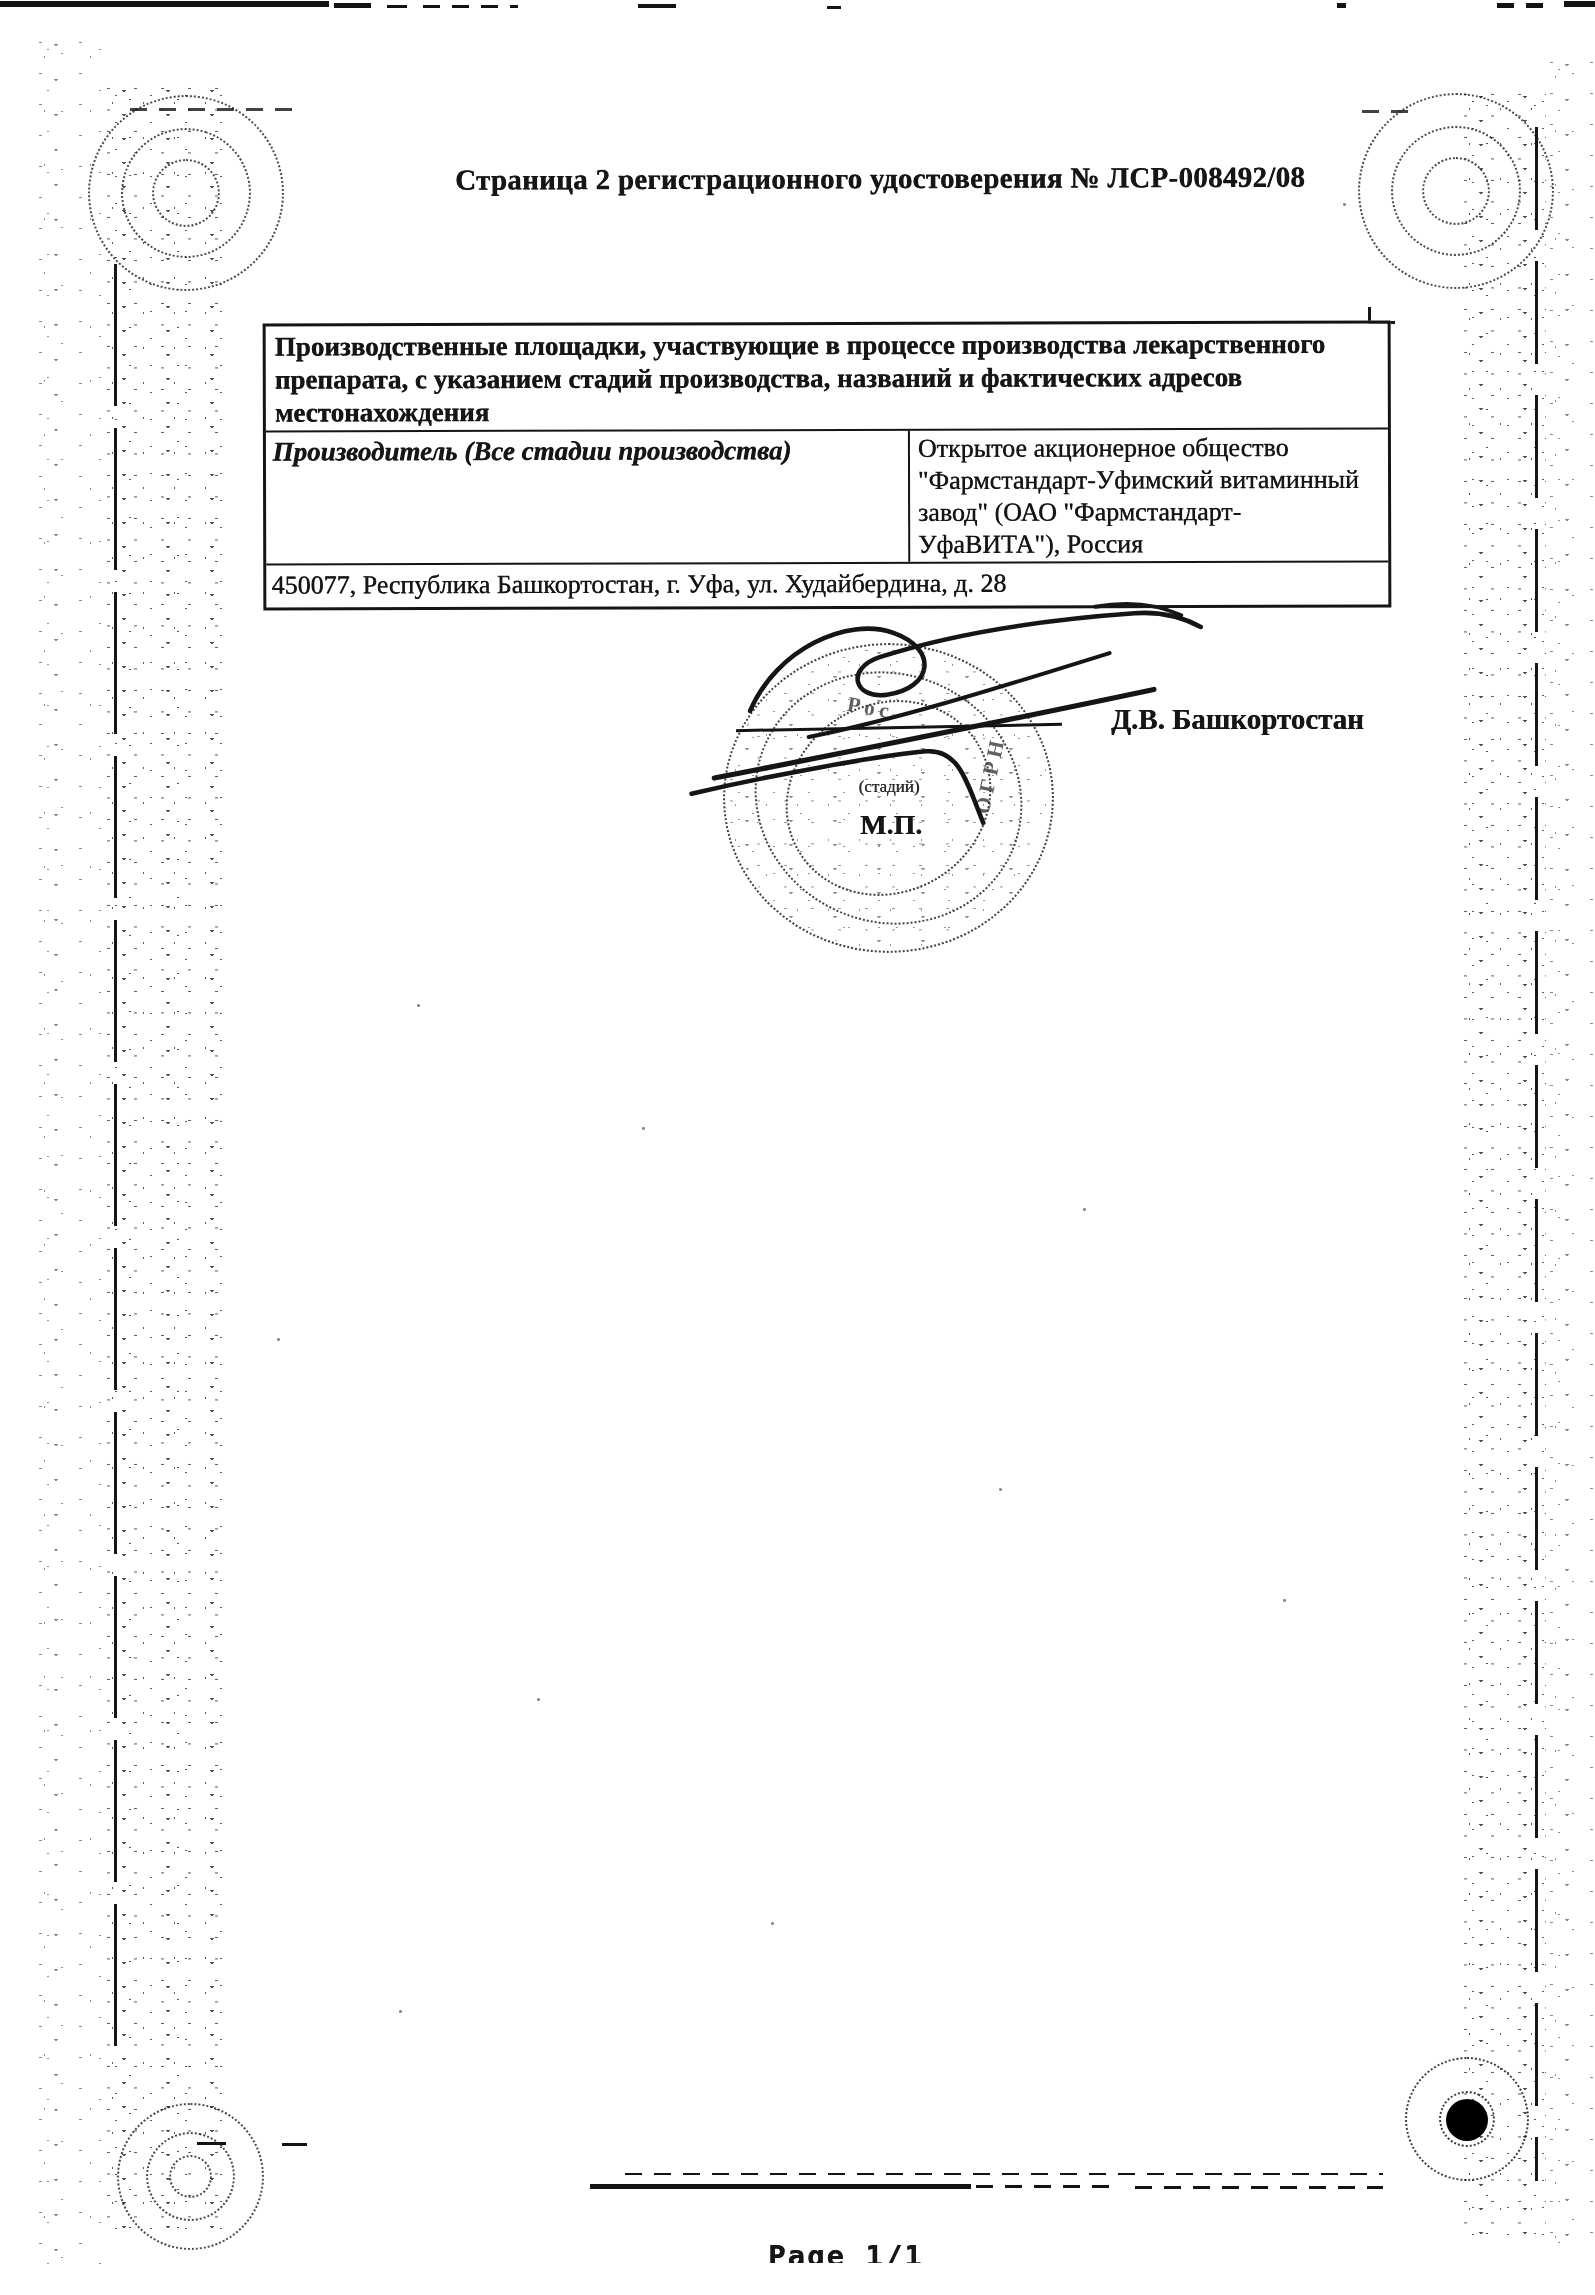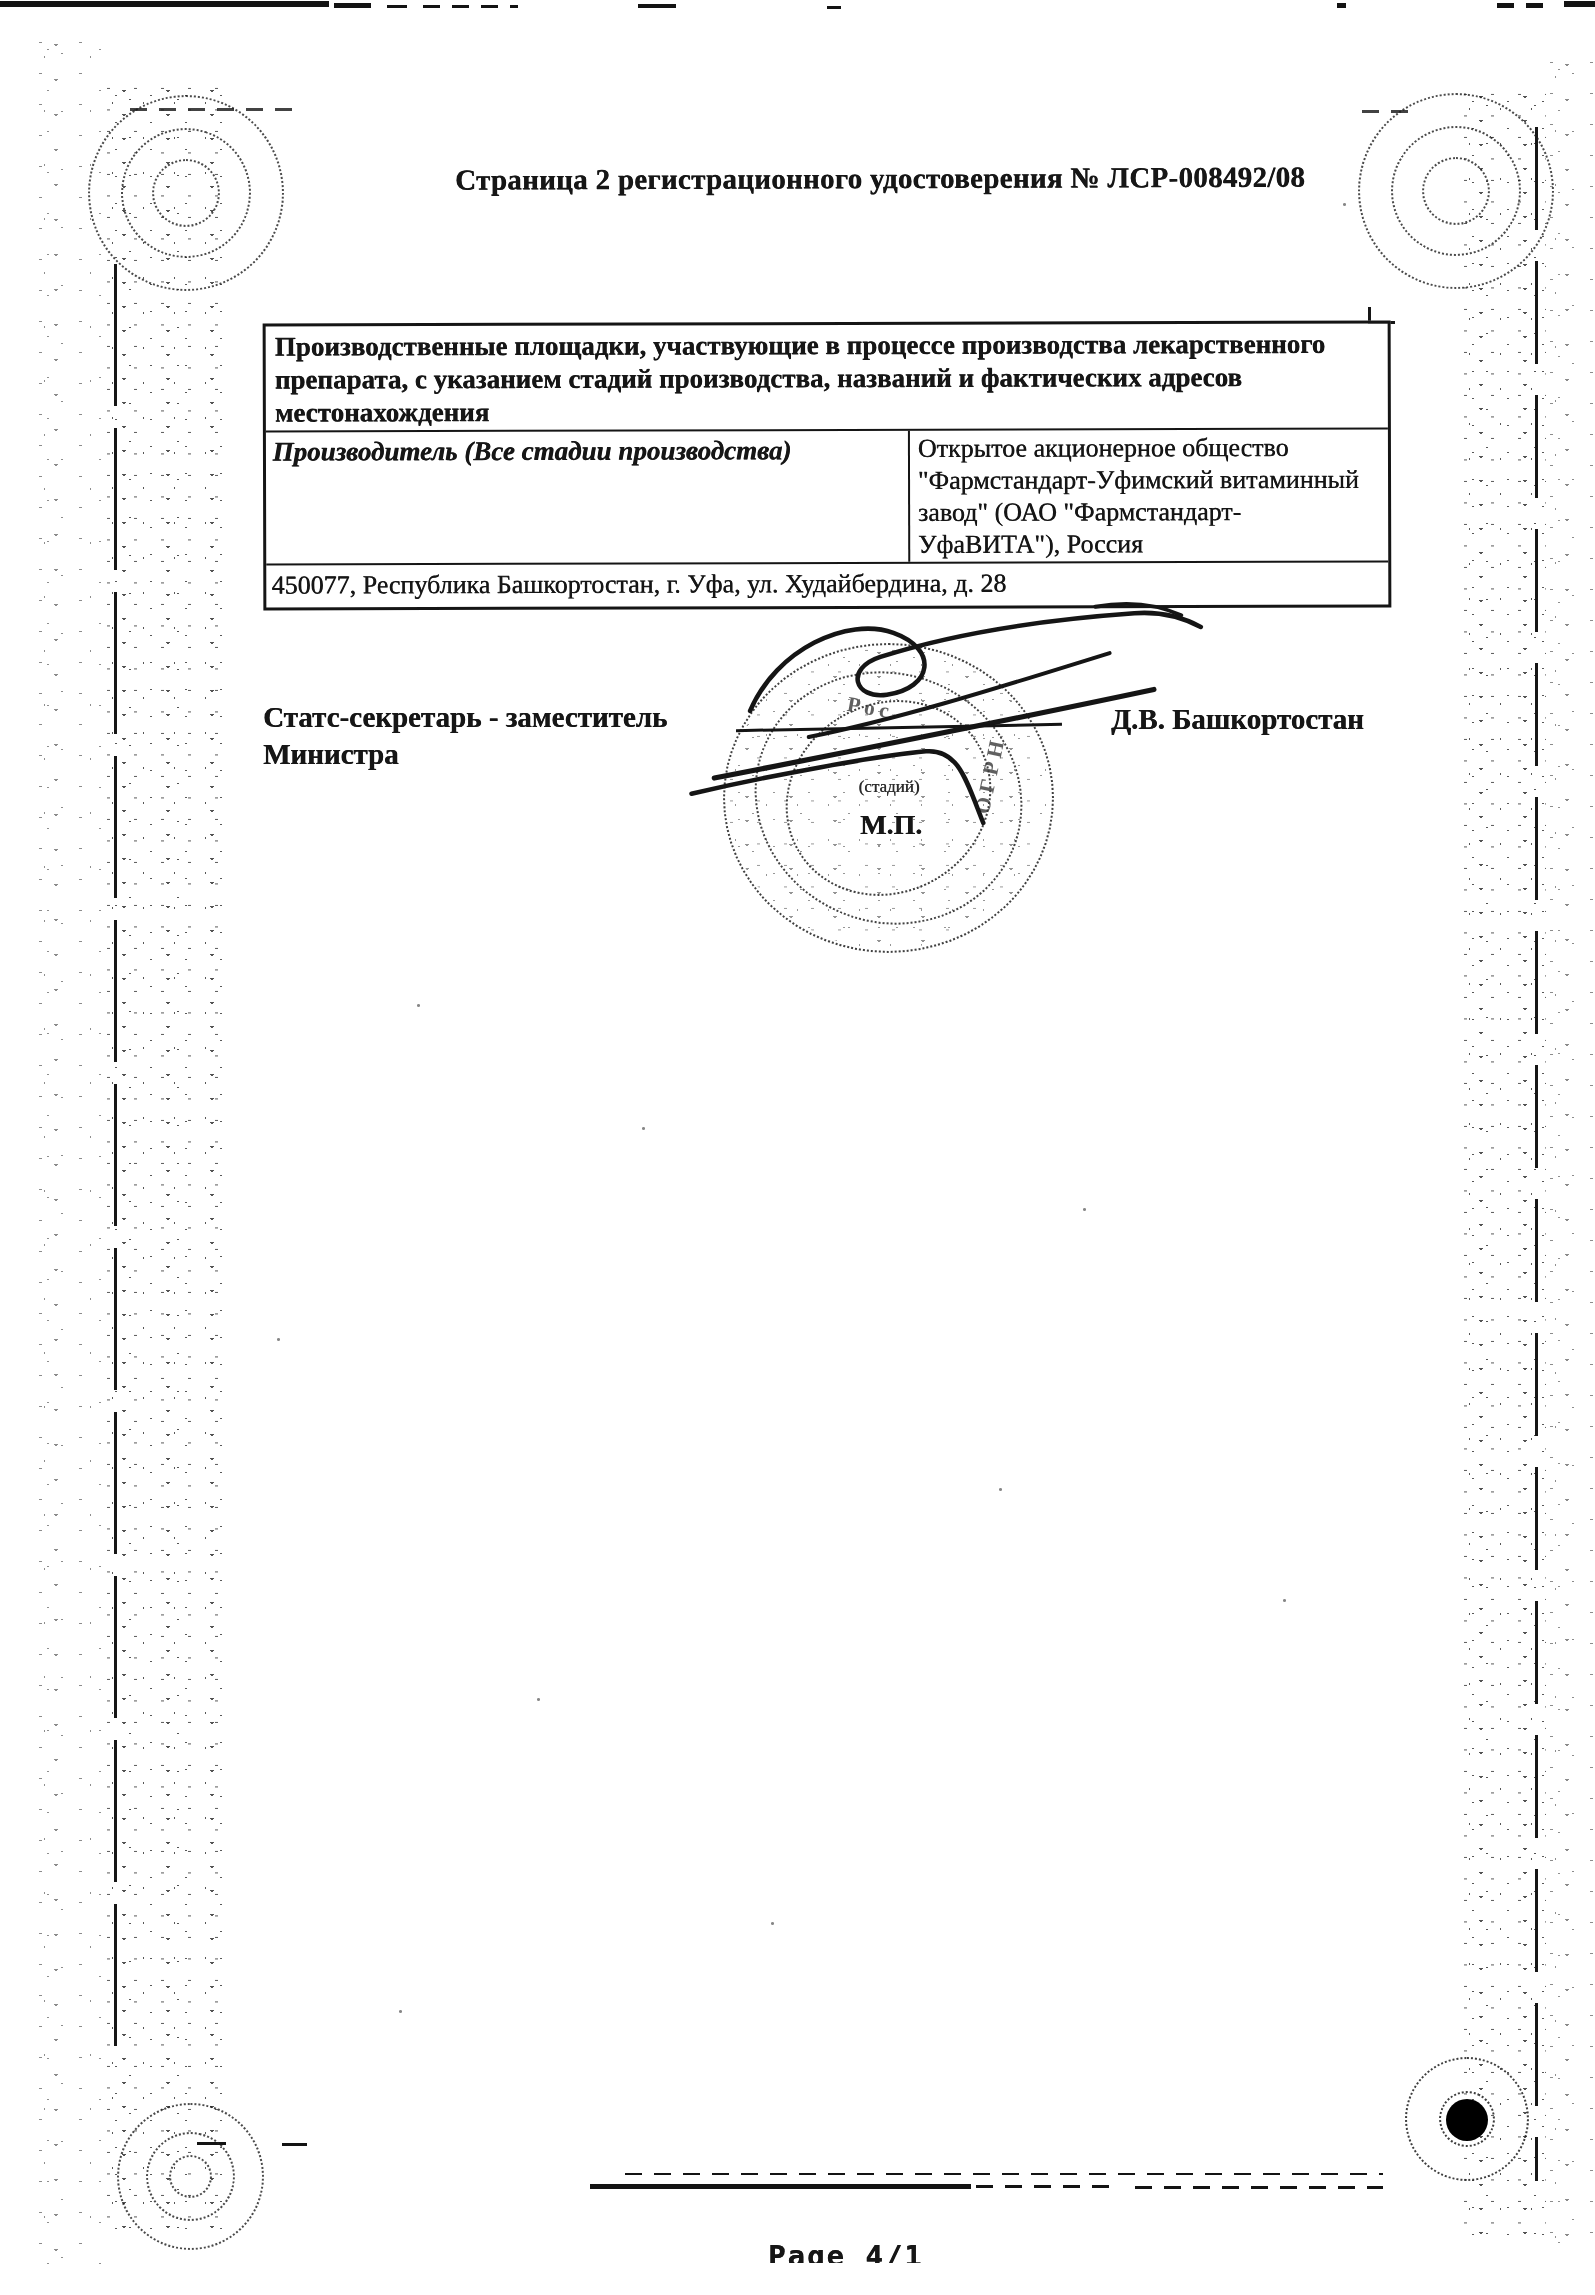--- a/index.html
+++ b/index.html
@@ -176,21 +176,20 @@
     <g fill="none" stroke="#151515" stroke-linecap="round">
       <path stroke-width="8" d="M 55 278 C 250 240, 480 195, 730 142"></path>
       <path stroke-width="7" d="M 20 302 C 150 272, 300 245, 380 237 C 430 233, 442 282, 468 347"></path>
       <path stroke-width="7" d="M 110 175 C 150 80, 260 30, 330 55 C 400 80, 390 140, 320 150 C 270 157, 255 110, 310 92 C 420 57, 560 35, 700 25 C 740 22, 772 30, 802 46"></path>
       <path stroke-width="6" d="M 200 215 C 350 185, 520 130, 662 86"></path>
       <path stroke-width="6" d="M 640 15 C 690 6, 732 10, 772 28"></path>
     </g>
   </svg>
 
   <div class="abs sig-rule"></div>
-  <div class="abs ink sig-title">Статс-секретарь - заместитель Министра</div>
   <div class="abs ink sig-name">Д.В. Башкортостан</div>
   <div class="abs ink sig-caption">(стадий)</div>
   <div class="abs ink seal-mark">М.П.</div>
 
-  <div class="abs ink footer">Page 4/1</div>
+  <div class="abs ink footer">Page 1/1</div>
 
 </div>
 
 
 </body></html>

